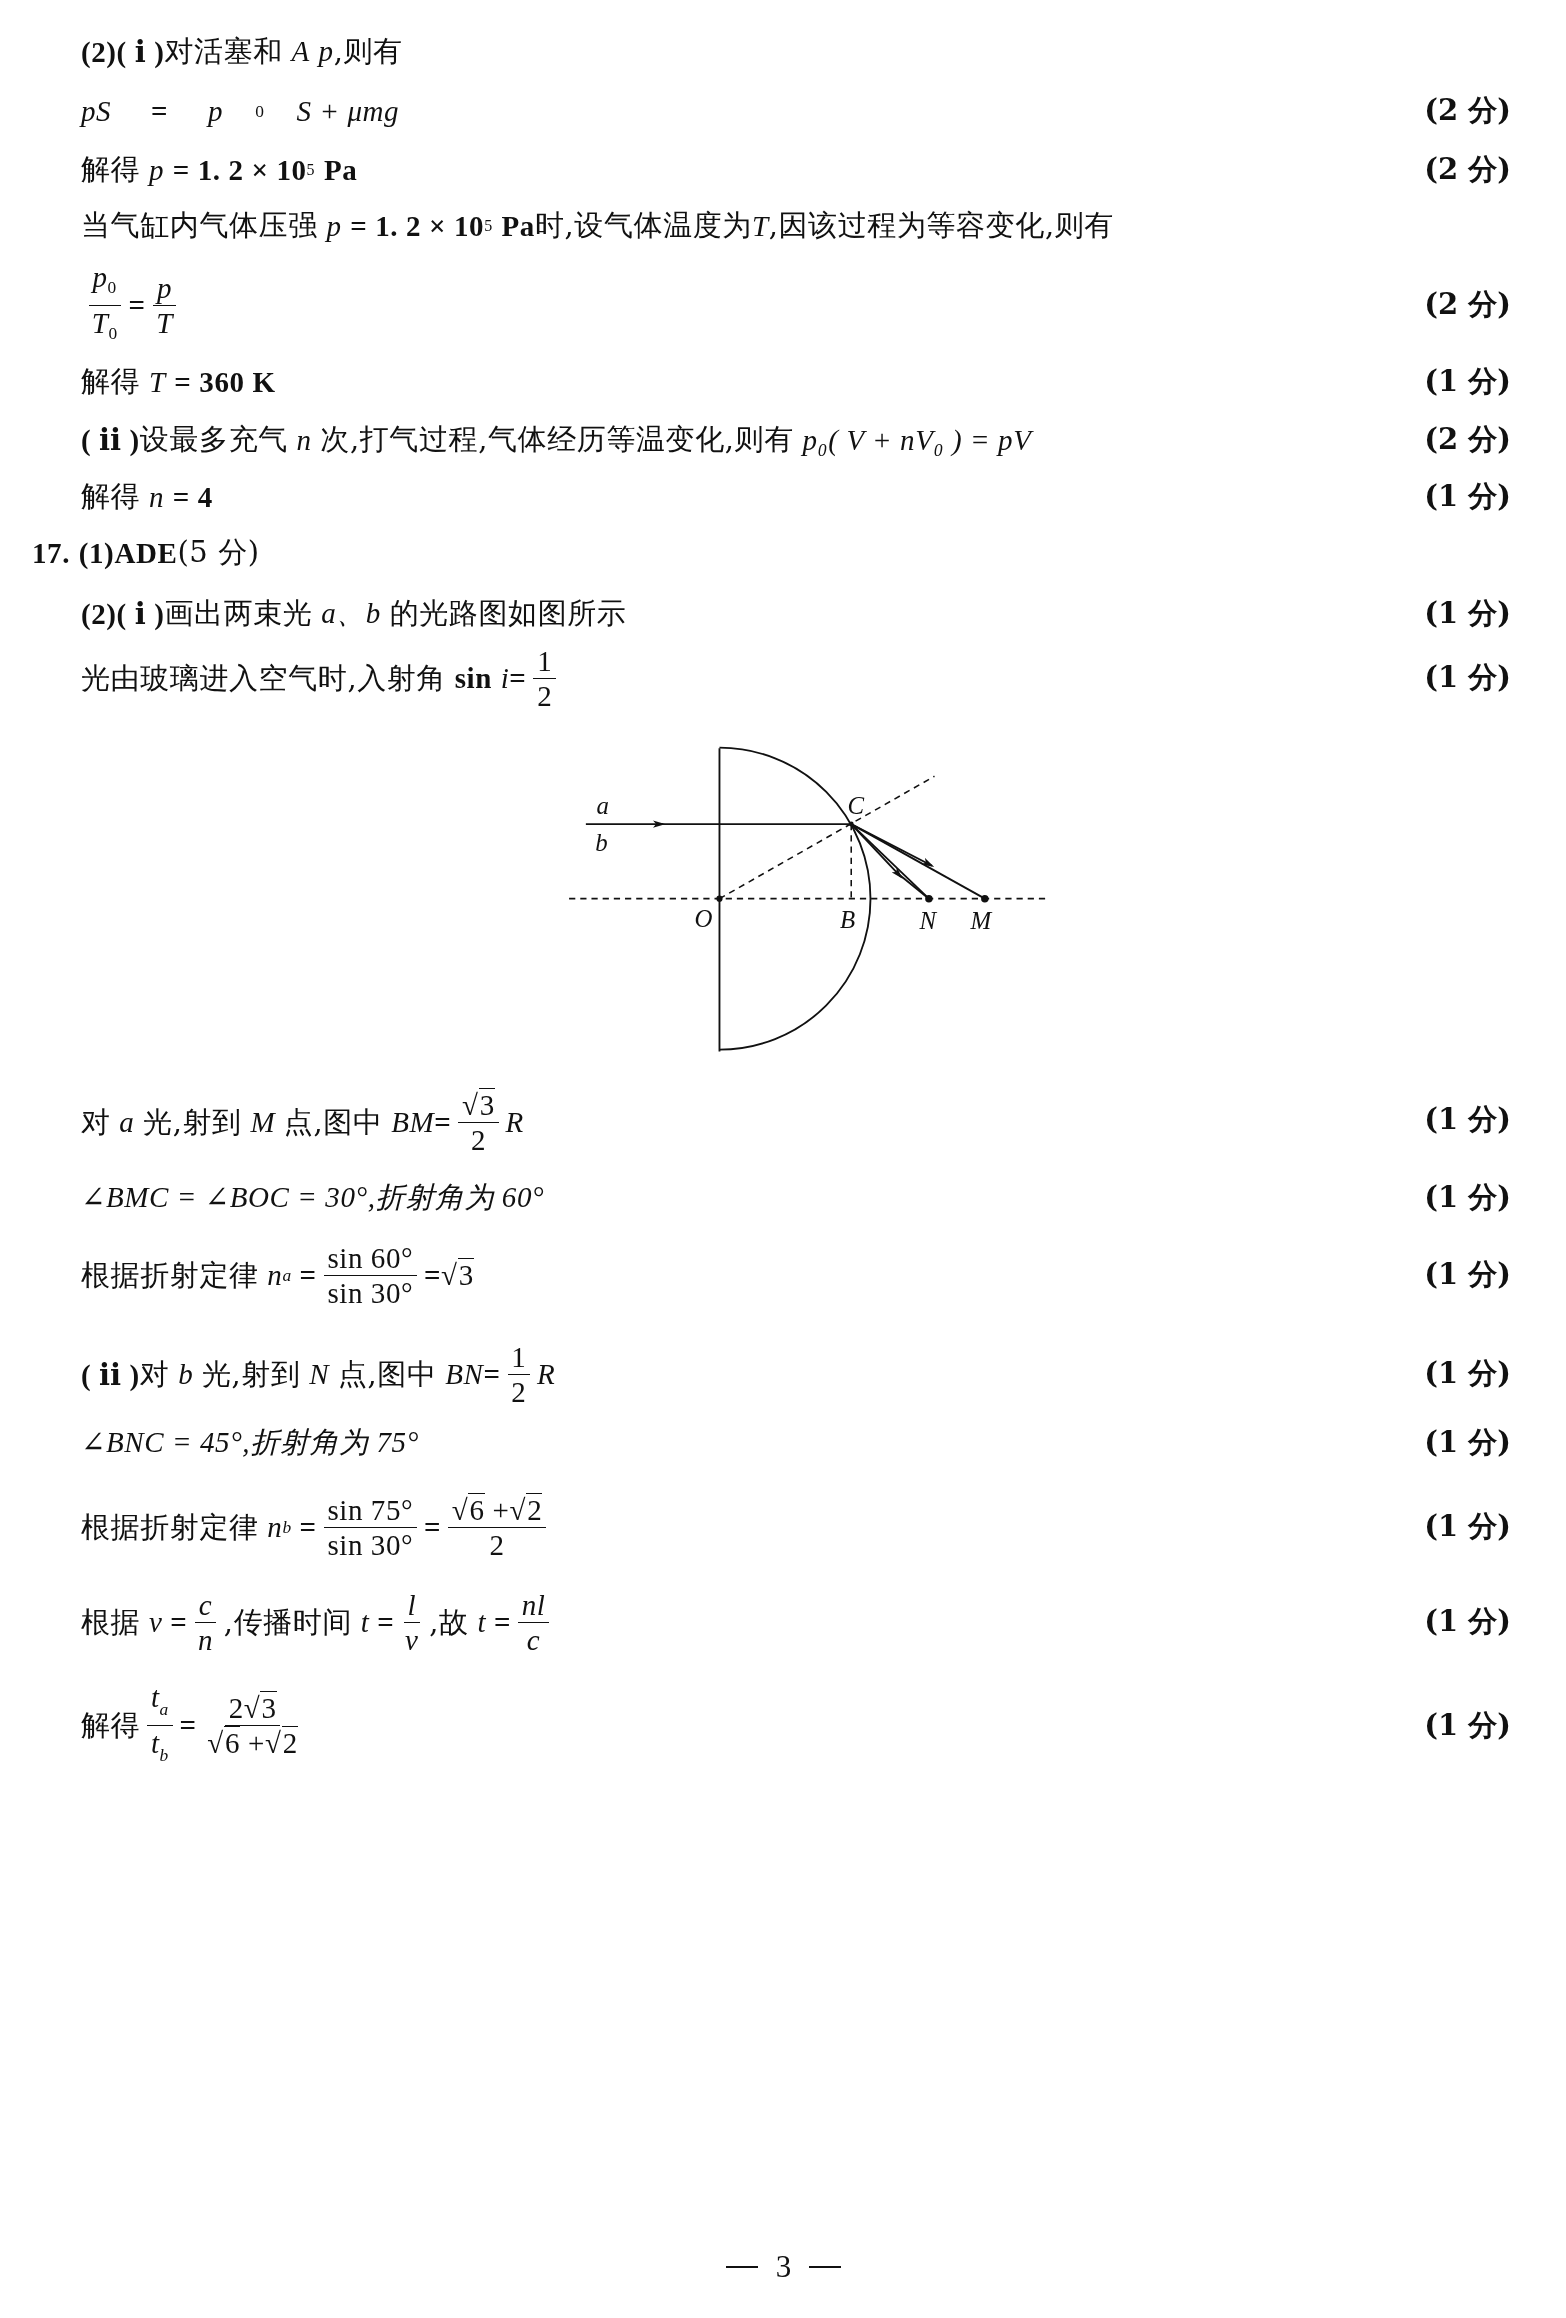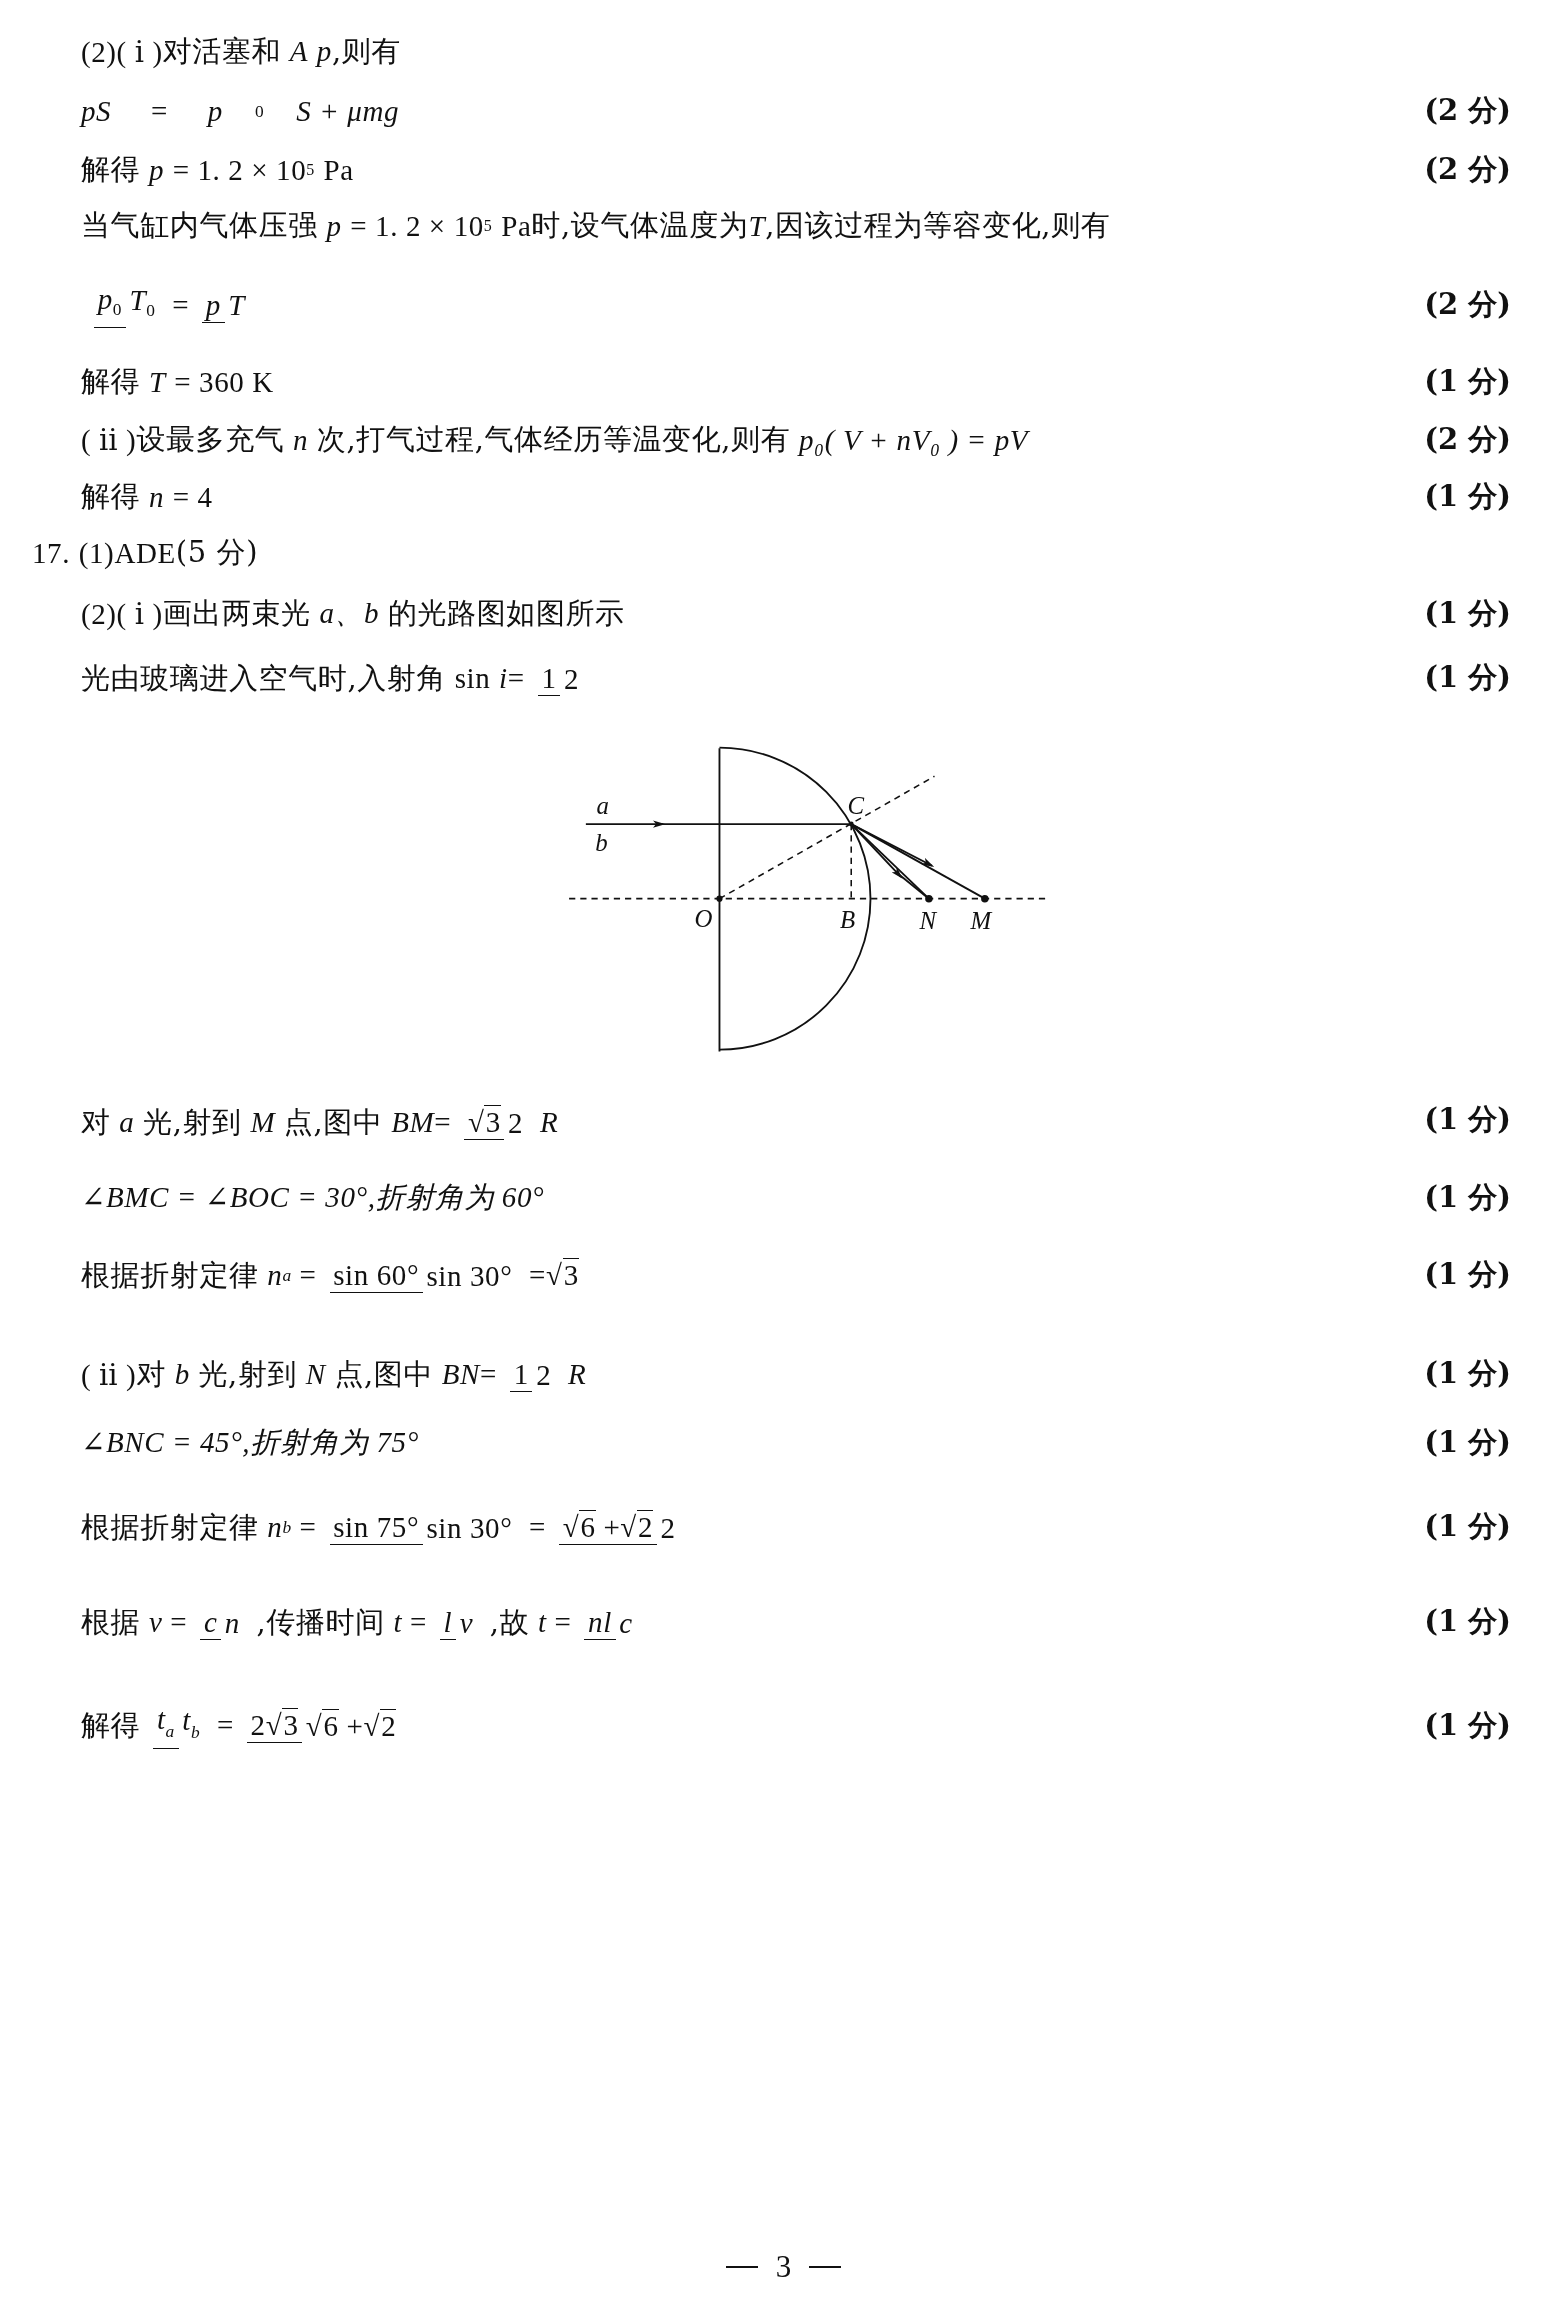--- a/index.html
+++ b/index.html
@@ -4,26 +4,26 @@
 <style>
   html, body { margin:0; padding:0; background:#ffffff; }
   body { width:1566px; height:2319px; position:relative; overflow:hidden;
          font-family:"DejaVu Serif", "Liberation Serif", serif; color:#111; }
   .line { position:absolute; left:81px; height:62px; display:flex; align-items:center;
           font-size:29px; white-space:nowrap; letter-spacing:0.6px; }
   .line.q { left:32px; }
   .score { position:absolute; left:1424px; width:87px; height:62px; display:flex; align-items:center;
            justify-content:flex-end; font-size:29px; white-space:nowrap;font-weight:bold; }
   .m { font-family:"Liberation Serif", "DejaVu Serif", serif; font-style:italic; }
-  .r { font-family:"Liberation Serif", "DejaVu Serif", serif; font-style:normal; }
+  .r { font-family:"Liberation Serif", "DejaVu Serif", serif; font-style:normal;font-weight:bold; }
   .sub { font-size:17.4px; vertical-align:-6.2px; font-style:normal; font-family:"Liberation Serif", serif; }
   .subi { font-size:17.4px; vertical-align:-7.5px; font-style:italic; font-family:"Liberation Serif", serif; }
   .sup { font-size:16px; vertical-align:12.4px; font-family:"Liberation Serif", serif; }
-  .frac { display:inline-flex; flex-direction:row; align-items:center; vertical-align:middle;
-          margin:0 13px; font-family:"Liberation Serif", serif; }
+  .frac { display:inline-flex; flex-direction:column; align-items:center; vertical-align:middle;
+          margin:0 7px; font-family:"Liberation Serif", serif; }
   .frac .num { padding:0 3.7px; line-height:34px; border-bottom:1.9px solid #111; }
   .frac .den { padding:0 3.7px; line-height:34px; }
   .sqrt { font-family:"Liberation Serif", serif; }
   .sqrt .rad { border-top:1.9px solid #111; padding-left:1.2px; }
   .gap { display:inline-block; width:8.7px; }
   .footer { position:absolute; top:2245px; left:709px; width:149px; height:44px;
             display:flex; align-items:center; justify-content:center; font-size:31px;
             font-family:"Liberation Serif", serif; }
   .footer .dash { display:inline-block; width:35px; height:1.9px; background:#111; margin:0 17.4px; }
   svg.diagram { position:absolute; left:560px; top:734px; }

